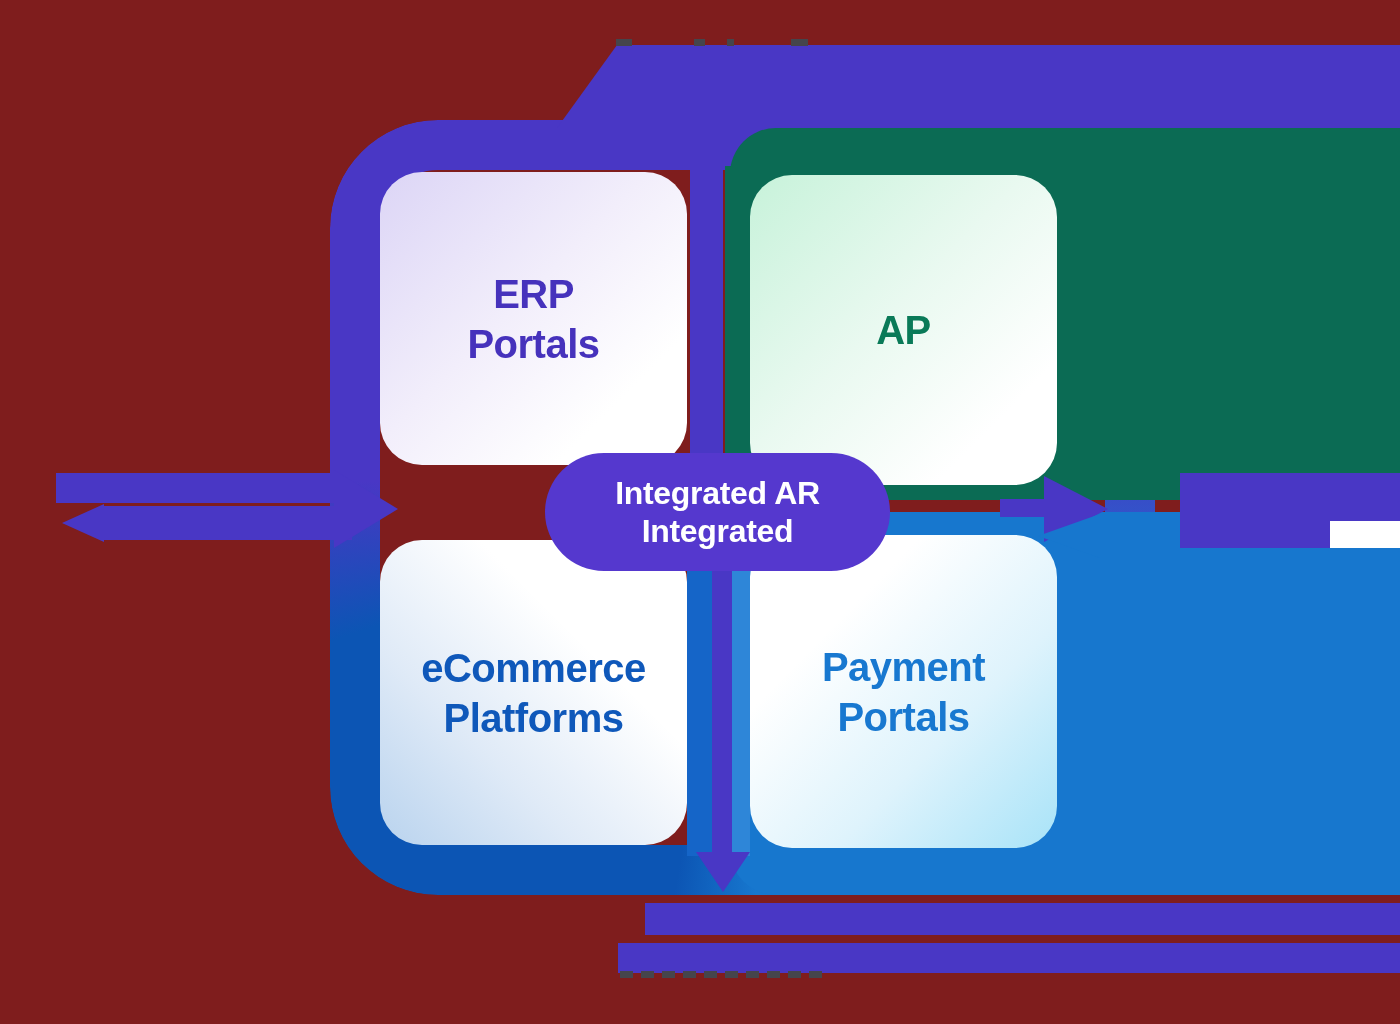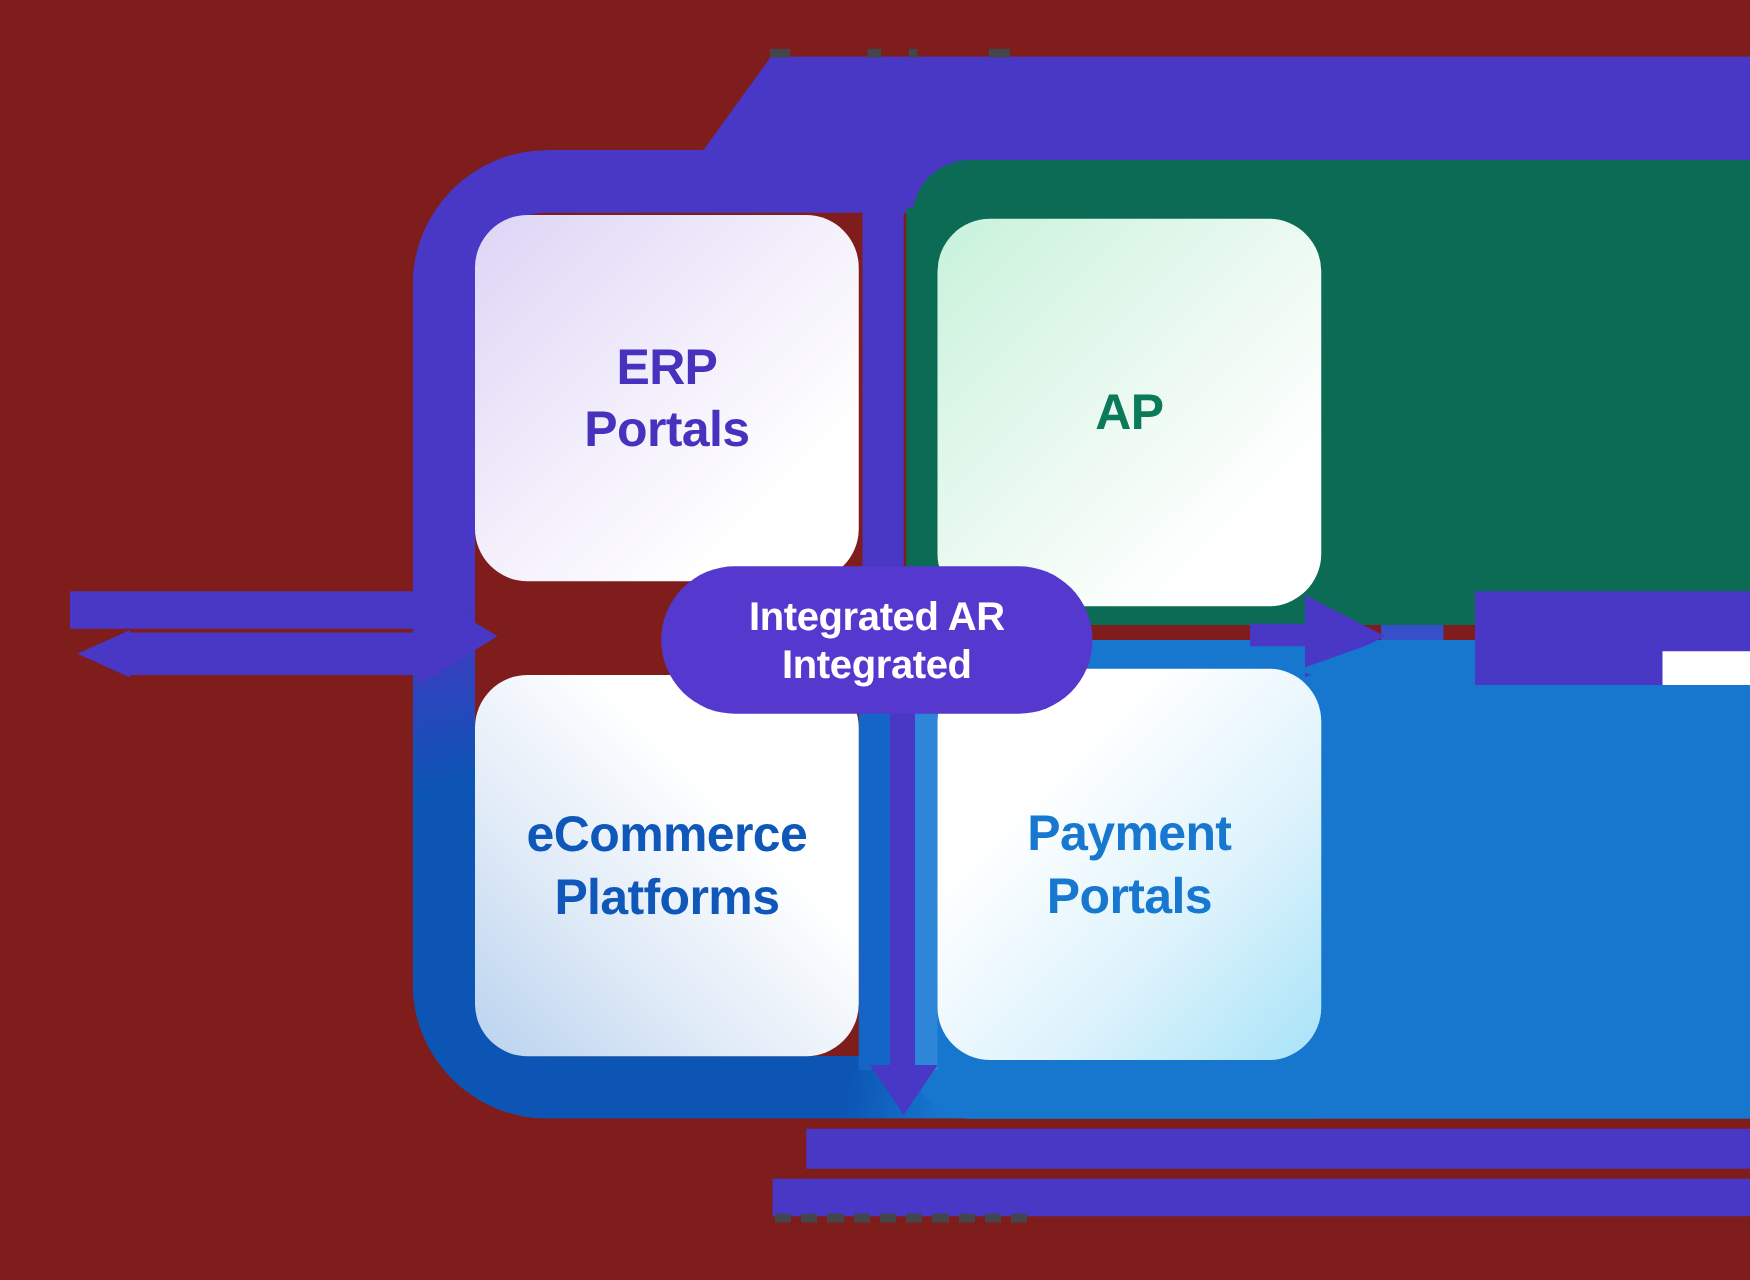--- a/index.html
+++ b/index.html
@@ -79,21 +79,21 @@
   .card-erp{left:380px;top:172px;width:307px;height:293px;color:var(--erp_text);
     background:linear-gradient(135deg,#dcd5f6 0%,#f2eefb 45%,#ffffff 78%);}
   .card-ap{left:750px;top:175px;width:307px;height:310px;color:var(--ap_text);
     background:linear-gradient(135deg,#c7f2da 0%,#e9f9f0 45%,#ffffff 80%);}
   .card-ecommerce{left:380px;top:540px;width:307px;height:305px;color:var(--ecommerce_text);
     background:linear-gradient(45deg,#b9d3ee 0%,#dfeaf7 32%,#ffffff 66%);text-align:center;}
   .card-payment{left:750px;top:535px;width:307px;height:313px;color:var(--payment_text);
     background:linear-gradient(to top left,#a8e3f8 0%,#def3fc 36%,#ffffff 72%);justify-content:center;}
 
   
-  .pill{left:529px;top:453px;width:345px;height:118px;border-radius:60px;background:var(--pill_purple);
+  .pill{left:545px;top:453px;width:345px;height:118px;border-radius:60px;background:var(--pill_purple);
     display:flex;flex-direction:column;align-items:center;justify-content:center;
     color:#ffffff;font-weight:700;font-size:32px;line-height:38px;letter-spacing:-0.3px;}
 </style>
 </head>
 <body>
 
 <div class="canvas">
 
   <div class="abs ring"></div>
 

